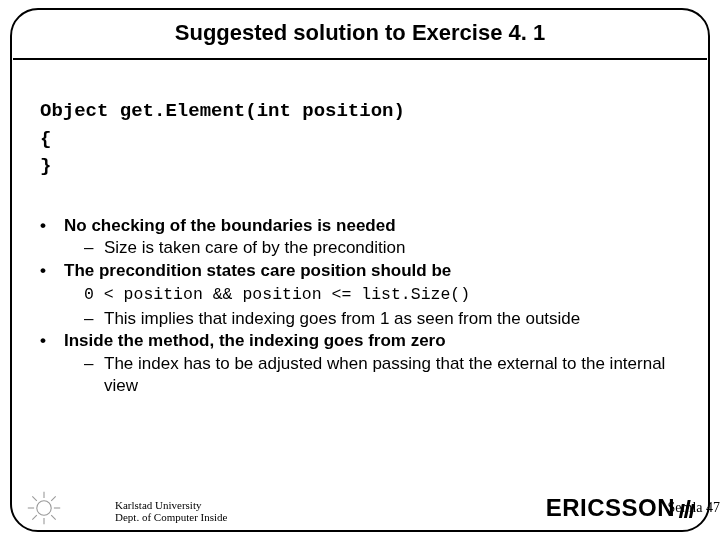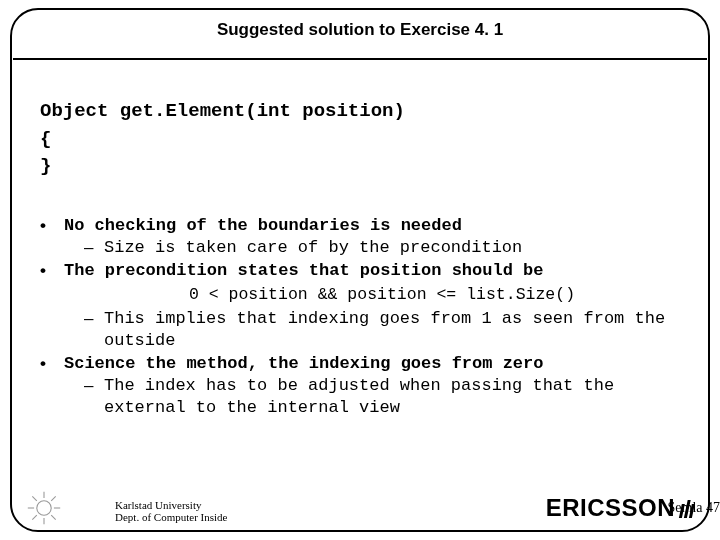--- a/index.html
+++ b/index.html
@@ -15,21 +15,21 @@
       position: absolute;
       top: 8px; left: 10px; right: 10px; bottom: 8px;
       border: 2.5px solid #000;
       border-radius: 28px;
     }
     .title {
       position: absolute;
       top: 20px;
       left: 0; right: 0;
       text-align: center;
-      font-size: 17px;
+      font-size: 22px;
       font-weight: bold;
       color: #000;
     }
     .title-underline {
       position: absolute;
       top: 58px;
       left: 13px; right: 13px;
       height: 2px;
       background: #000;
     }
@@ -49,27 +49,27 @@
     }
     .code-line { white-space: pre; }
     .bullets {
       font-size: 17px;
       line-height: 1.32;
     }
     .b1 { margin-left: 0; padding-left: 0; font-weight: bold; display: flex; }
     .b1 .dot { width: 24px; flex-shrink: 0; }
     .b2 { margin-left: 44px; padding-left: 0; font-weight: normal; display: flex; }
     .b2 .dash { width: 20px; flex-shrink: 0; }
-    .b1 .txt, .b2 .txt { flex: 1; font-family: Liberation Mono, monospace; }
+    .b1 .txt, .b2 .txt { flex: 1; }
     .mono-inline {
       font-family: "Courier New", Courier, monospace;
       font-size: 16.5px;
       font-weight: normal;
       margin-left: 44px;
-      padding-top: 2px; padding-bottom: 2px; text-align: center;
+      padding-top: 2px; padding-bottom: 2px;
     }
     .footer {
       position: absolute;
       bottom: 14px;
       left: 0; right: 0;
       height: 38px;
     }
     .footer-left {
       position: absolute;
       left: 72px;
@@ -141,30 +141,30 @@
     <div class="b1">
       <span class="dot">•</span>
       <span class="txt">No checking of the boundaries is needed</span>
     </div>
     <div class="b2">
       <span class="dash">–</span>
       <span class="txt">Size is taken care of by the precondition</span>
     </div>
     <div class="b1">
       <span class="dot">•</span>
-      <span class="txt">The precondition states that position should be</span>
+      <span class="txt">The precondition states care position should be</span>
     </div>
     <div class="mono-inline">0 &lt; position &amp;&amp; position &lt;= list.Size()</div>
     <div class="b2">
       <span class="dash">–</span>
       <span class="txt">This implies that indexing goes from 1 as seen from the outside</span>
     </div>
     <div class="b1">
       <span class="dot">•</span>
-      <span class="txt">Science the method, the indexing goes from zero</span>
+      <span class="txt">Inside the method, the indexing goes from zero</span>
     </div>
     <div class="b2">
       <span class="dash">–</span>
       <span class="txt">The index has to be adjusted when passing that the external to the internal view</span>
     </div>
   </div>
 </div>
 
 <div class="footer">
   <div class="sun-logo">

